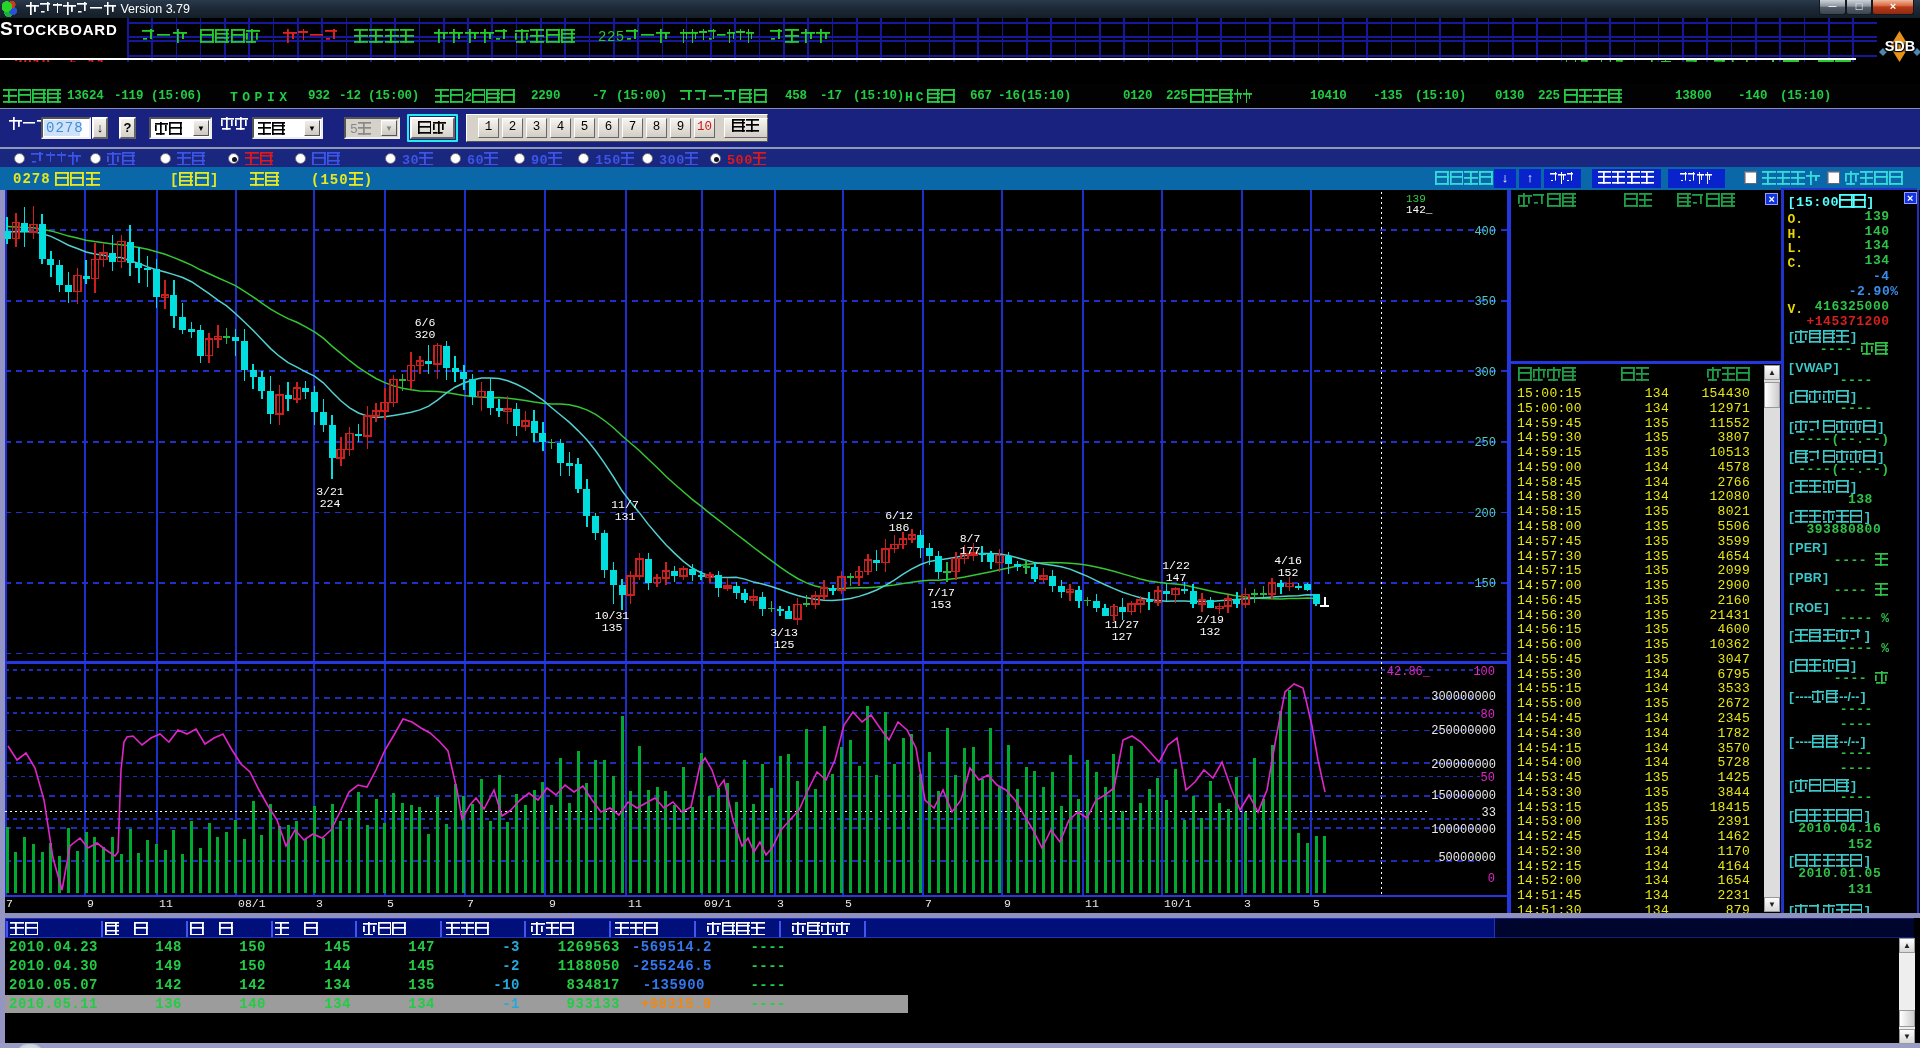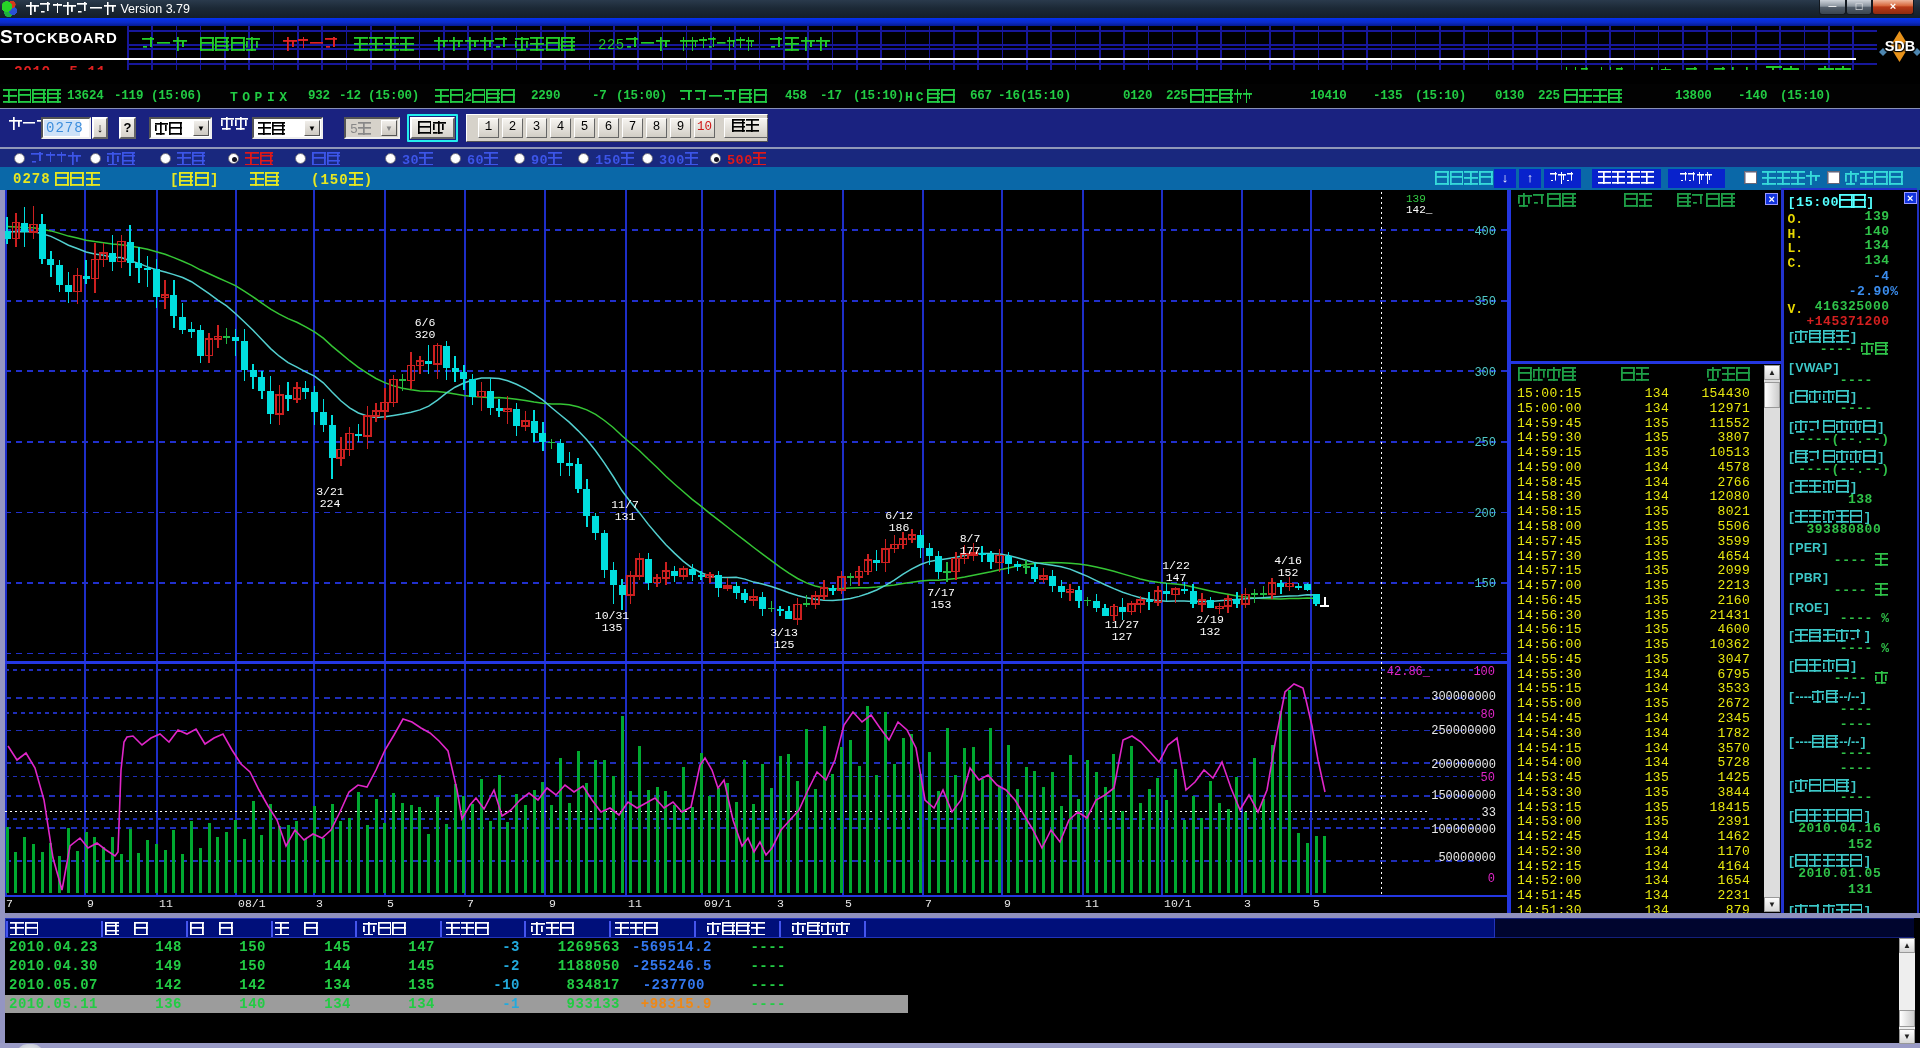--- a/index.html
+++ b/index.html
@@ -13,21 +13,21 @@
  radial-gradient(circle at 42% 72%,#1faf3f 0 30%,transparent 32%);border-radius:3px}
 #ttext{left:26px;top:2px;height:14px;color:#fff;font-size:12.5px;}
 #ttext .j{margin-right:1px}
 .wbtn{top:0;height:15px;border:1px solid #12181f;border-top:none;color:#fff;text-align:center;font-size:11px;line-height:13px;font-weight:bold}
 #wmin{left:1819px;width:27px;background:linear-gradient(180deg,#cdd3da 0%,#8a949e 45%,#55606c 50%,#3a4550);border-radius:0 0 3px 3px}
 #wmax{left:1846px;width:26px;background:linear-gradient(180deg,#cdd3da 0%,#8a949e 45%,#55606c 50%,#3a4550);border-radius:0 0 3px 3px}
 #wclose{left:1872px;width:42px;background:linear-gradient(180deg,#f0b9a0 0%,#d86a40 40%,#b83a18 50%,#8f2a10);border-radius:0 0 3px 3px}
 
 #bstrip{left:0;top:18px;width:1920px;height:8px;background:linear-gradient(180deg,#0431f0,#0b2cc8 55%,#051a90)}
 
-#mband{left:0;top:26px;width:1920px;height:44px;background:#000;overflow:hidden}
+#mband{left:0;top:18px;width:1920px;height:44px;background:#000;overflow:hidden}
 #mgrid{position:absolute;left:127px;top:0;width:1750px;height:58px;
 background-image:repeating-linear-gradient(90deg,#17179b 0 1.6px,transparent 1.6px 24.3px),
 linear-gradient(#17179b,#17179b),linear-gradient(#17179b,#17179b),linear-gradient(#17179b,#17179b),linear-gradient(#17179b,#17179b),linear-gradient(#2135d8,#2135d8);
 background-repeat:no-repeat;background-position:0 0,0 3.5px,0 18px,0 22px,0 36.5px,0 54.5px;
 background-size:100% 100%,100% 2px,100% 2px,100% 2px,100% 2px,100% 2.5px}
 #stbd{left:4px;top:10px;color:#fff;font-weight:bold;font-size:19px;letter-spacing:0.5px}
 #stbd span{font-size:15px;letter-spacing:0.8px}
 #wline{left:0;top:57.5px;width:1856px;height:2.2px;background:#fff}
 .mi{position:absolute;top:10px;font-size:14px;height:16px}
 .mg{color:#23cc28}.mr{color:#e02222}
@@ -947,21 +947,21 @@
         <span class="tv">4654</span>
       </div>
 <div class="trow" style="top:373.2px">
         <span class="tt">14:57:15</span>
         <span class="tp">135</span>
         <span class="tv">2099</span>
       </div>
 <div class="trow" style="top:388.0px">
         <span class="tt">14:57:00</span>
         <span class="tp">135</span>
-        <span class="tv">2213</span>
+        <span class="tv">2900</span>
       </div>
 <div class="trow" style="top:402.8px">
         <span class="tt">14:56:45</span>
         <span class="tp">135</span>
         <span class="tv">2160</span>
       </div>
 <div class="trow" style="top:417.5px">
         <span class="tt">14:56:30</span>
         <span class="tp">135</span>
         <span class="tv">21431</span>
@@ -1224,21 +1224,21 @@
       <span class="td g" style="right:709px">----</span>
     </div>
 <div class="drow" style="top:976px">
       <span class="td g" style="left:4px">2010.05.07</span>
       <span class="td g" style="right:1313px">142</span>
       <span class="td g" style="right:1229px">142</span>
       <span class="td g" style="right:1144px">134</span>
       <span class="td g" style="right:1060px">135</span>
       <span class="td c" style="right:975px">-10</span>
       <span class="td g" style="right:875px">834817</span>
-      <span class="td b" style="right:790px">-237700</span>
+      <span class="td b" style="right:790px">-135900</span>
       <span class="td g" style="right:709px">----</span>
     </div>
 <div class="drow" style="top:995px">
       <i class="hlbg"></i>
       <span class="td g" style="left:4px">2010.05.11</span>
       <span class="td g" style="right:1313px">136</span>
       <span class="td g" style="right:1229px">140</span>
       <span class="td g" style="right:1144px">134</span>
       <span class="td g" style="right:1060px">134</span>
       <span class="td c" style="right:975px">-1</span>

